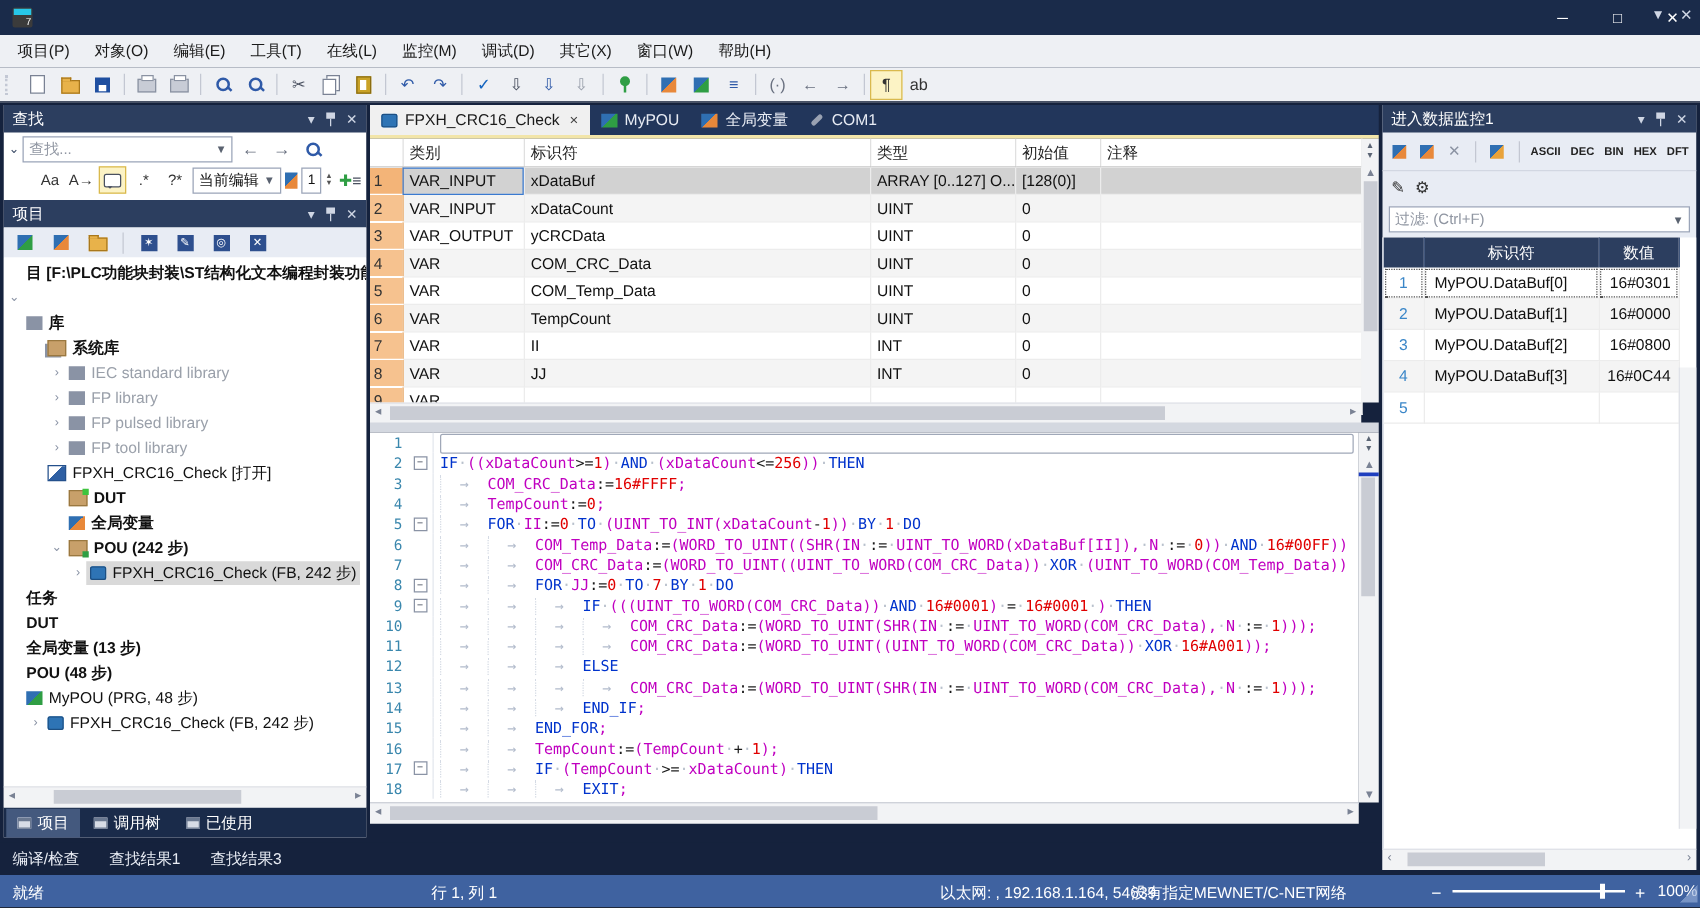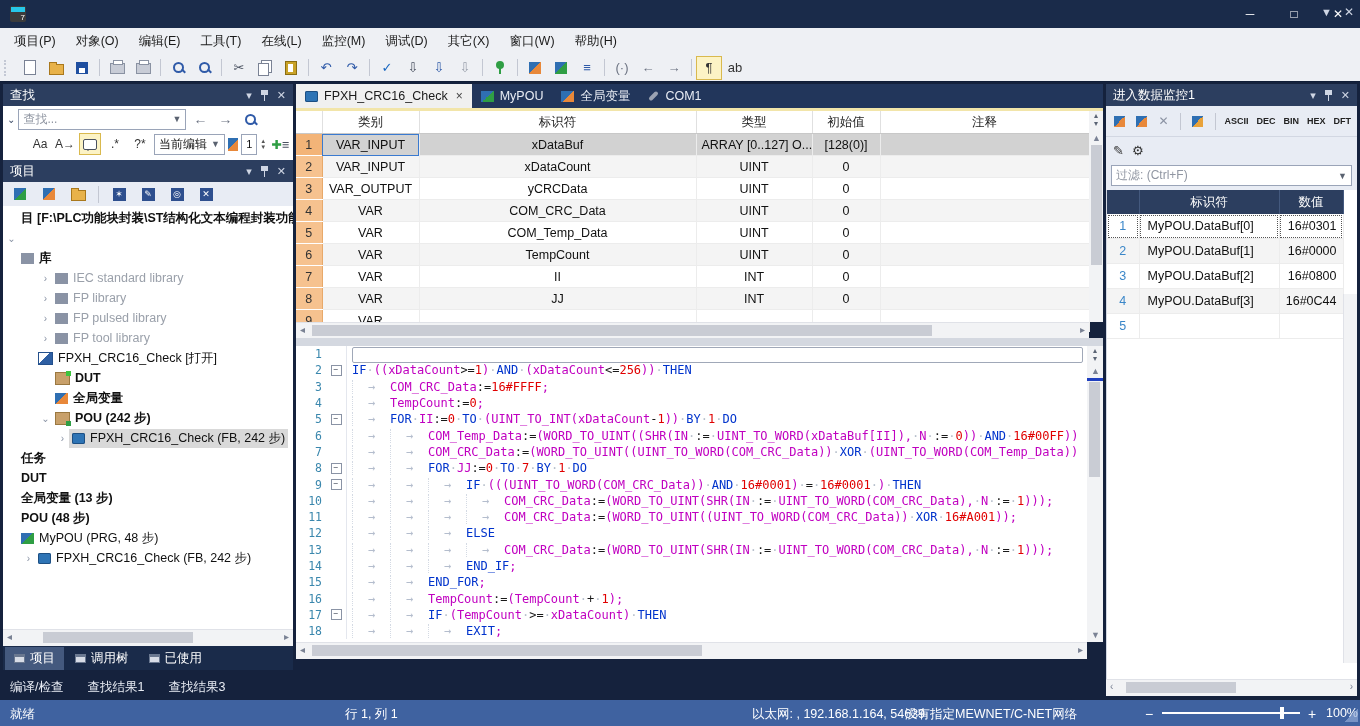--- a/index.html
+++ b/index.html
@@ -98,21 +98,21 @@
         background:linear-gradient(135deg,transparent 50%,#9db4dd 50%);opacity:.6;}
   
   .tabstrip{position:absolute;left:296px;top:84px;width:807px;height:24px;background:#22365b;display:flex;}
   .dtab{display:flex;align-items:center;gap:6px;padding:0 9px;color:#e8ecf4;}
   .dtab.active{background:#f0f0f0;color:#1a1a1a;}
   .dtclose{color:#444;font-size:12px;margin-left:2px;}
   .tabbtns{position:absolute;right:6px;top:0;height:24px;display:flex;align-items:center;gap:12px;color:#cfd6e4;font-size:11px;}
   .yline{position:absolute;left:296px;top:108px;width:807px;height:3px;background:#f2e5a9;}
   
   .vartable{position:absolute;left:296px;top:111px;width:793px;background:#fff;border-collapse:collapse;table-layout:fixed;}
-  .vartable td,.vartable th{font-weight:normal;text-align:center;padding:0 5px;height:21px;font-size:12.5px;
+  .vartable td,.vartable th{font-weight:normal;text-align:left;padding:0 5px;height:21px;font-size:12.5px;
         border-right:1px solid #ececec;border-bottom:1px solid #ececec;overflow:hidden;white-space:nowrap;}
   .vartable th{height:22px;border-bottom:1px solid #c8c8c8;border-right:1px solid #e0e0e0;color:#222;}
   .vartable .rn{background:#f6c28f;border-bottom:1px solid #fff;border-right:1px solid #e8a96a;color:#333;padding:0 3px;}
   .vartable tr.alt td{background:#f4f4f4;}
   .vartable tr.alt td.rn{background:#f6c28f;}
   .vartable tr.sel td{background:#d2d2d2;}
   .vartable tr.sel td.rn{background:#f3b478;}
   .vartable tr.sel td.focus{outline:1px solid #3a7ad0;outline-offset:-1px;background:#d2d2d2;}
   .vtvscroll{position:absolute;left:1089px;top:111px;width:14px;height:211px;background:#f2f3f5;}
   .vthscroll{position:absolute;left:296px;top:322px;width:793px;height:16px;}
@@ -357,20 +357,27 @@
           </span>
         </div>
         <div class="titem" style="padding-left: 2px;">
           <span class="texp">⌄</span>
         </div>
         <div class="titem" style="padding-left: 2px;">
           <span class="texp"></span>
           <span class="hl">
             <span class="tico ic-box"></span>
             <span class="tb">库</span>
+          </span>
+        </div>
+        <div class="titem" style="padding-left: 19px;">
+          <span class="texp"></span>
+          <span class="hl">
+            <span class="tico ic-sysfolder"></span>
+            <span class="tb">系统库</span>
           </span>
         </div>
         <div class="titem" style="padding-left: 36px;">
           <span class="texp">›</span>
           <span class="hl">
             <span class="tico ic-box"></span>
             <span class=" tg">IEC standard library</span>
           </span>
         </div>
         <div class="titem" style="padding-left: 36px;">

